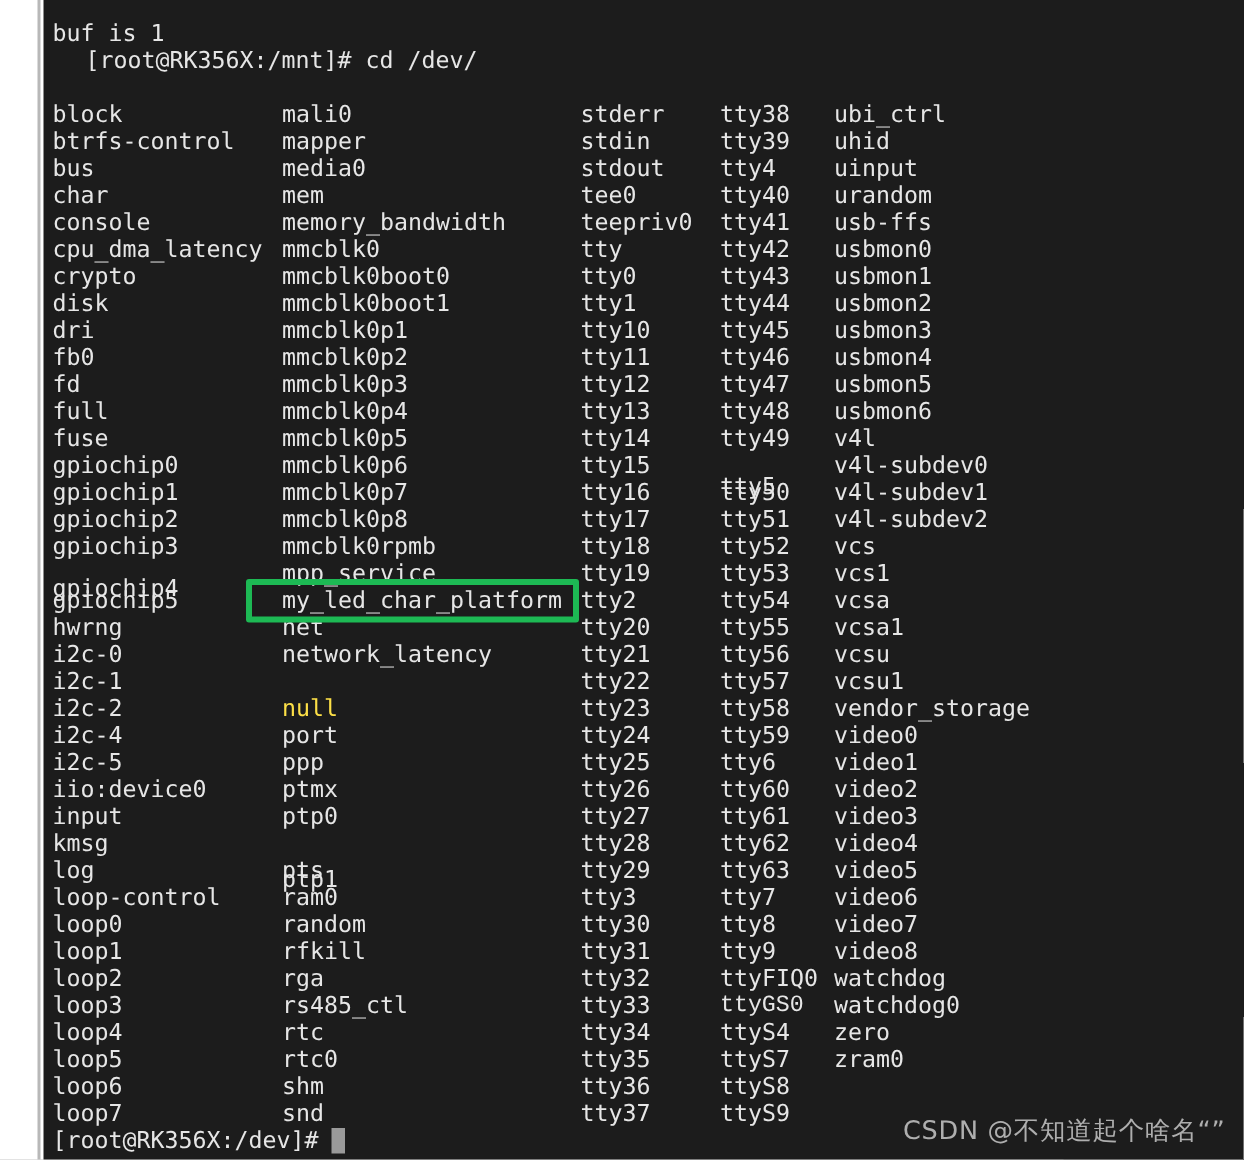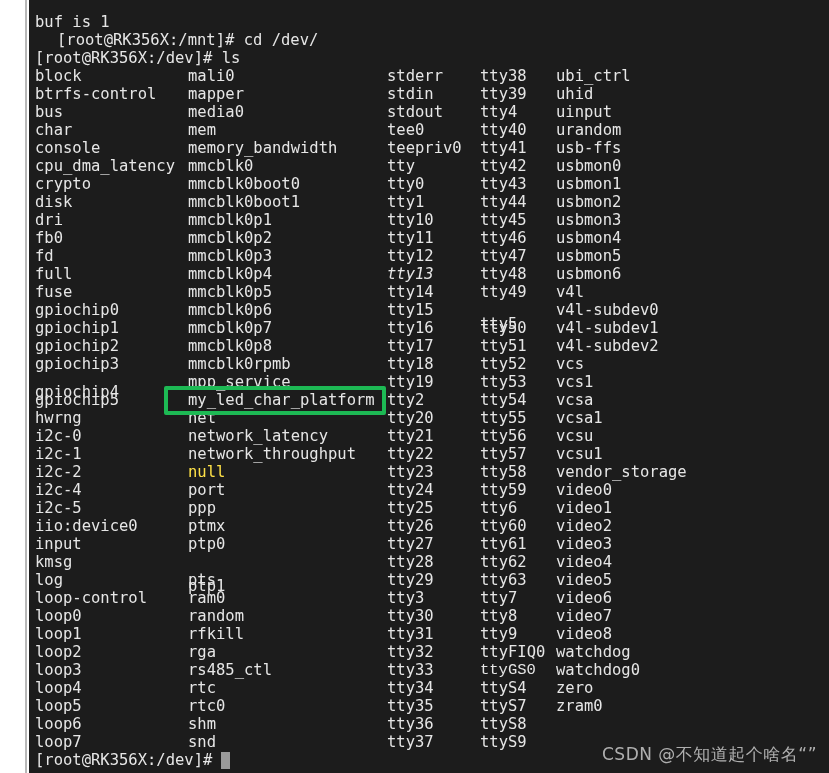--- a/index.html
+++ b/index.html
@@ -86,21 +86,20 @@
 <body>
 
 <div id="screenshot">
 
   <div class="gutter-rule"></div>
 
   <div class="terminal" id="terminal">
 
     <div class="cell c-white" style="left: 6px; top: 13px;">buf is 1</div>
       <div class="cell c-white" style="left: 6px; top: 31px; margin-left: 22px;">[root@RK356X:/mnt]# cd /dev/</div>
-      <div class="cell c-white" style="left: 6px; top: 49px;">[root@RK356X:/dev]# ls</div>
       <div class="cell c-white" style="left: 6px; top: 67px;">block</div>
       <div class="cell c-white" style="left: 6px; top: 85px;">btrfs-control</div>
       <div class="cell c-white" style="left: 6px; top: 103px;">bus</div>
       <div class="cell c-white" style="left: 6px; top: 121px;">char</div>
       <div class="cell c-white" style="left: 6px; top: 139px;">console</div>
       <div class="cell c-white" style="left: 6px; top: 157px;">cpu_dma_latency</div>
       <div class="cell c-white" style="left: 6px; top: 175px;">crypto</div>
       <div class="cell c-white" style="left: 6px; top: 193px;">disk</div>
       <div class="cell c-white" style="left: 6px; top: 211px;">dri</div>
       <div class="cell c-white" style="left: 6px; top: 229px;">fb0</div>
@@ -146,21 +145,20 @@
       <div class="cell c-white" style="left: 159px; top: 265px;">mmcblk0p4</div>
       <div class="cell c-white" style="left: 159px; top: 283px;">mmcblk0p5</div>
       <div class="cell c-white" style="left: 159px; top: 301px;">mmcblk0p6</div>
       <div class="cell c-white" style="left: 159px; top: 319px;">mmcblk0p7</div>
       <div class="cell c-white" style="left: 159px; top: 337px;">mmcblk0p8</div>
       <div class="cell c-white" style="left: 159px; top: 355px;">mmcblk0rpmb</div>
       <div class="cell c-white" style="left: 159px; top: 373px;">mpp_service</div>
       <div class="cell c-white" style="left: 159px; top: 391px;">my_led_char_platform</div>
       <div class="cell c-white" style="left: 159px; top: 409px;">net</div>
       <div class="cell c-white" style="left: 159px; top: 427px;">network_latency</div>
-      <div class="cell c-white" style="left: 159px; top: 445px;">network_throughput</div>
       <div class="cell c-magenta" style="left: 159px; top: 463px;">null</div>
       <div class="cell c-white" style="left: 159px; top: 481px;">port</div>
       <div class="cell c-white" style="left: 159px; top: 499px;">ppp</div>
       <div class="cell c-white" style="left: 159px; top: 517px;">ptmx</div>
       <div class="cell c-white" style="left: 159px; top: 535px;">ptp0</div>
       <div class="cell c-white" style="left: 159px; top: 553px; margin-top: 24px;">ptp1</div>
       <div class="cell c-white" style="left: 159px; top: 571px;">pts</div>
       <div class="cell c-white" style="left: 159px; top: 589px;">ram0</div>
       <div class="cell c-white" style="left: 159px; top: 607px;">random</div>
       <div class="cell c-white" style="left: 159px; top: 625px;">rfkill</div>
@@ -174,21 +172,21 @@
       <div class="cell c-white" style="left: 358px; top: 85px;">stdin</div>
       <div class="cell c-white" style="left: 358px; top: 103px;">stdout</div>
       <div class="cell c-white" style="left: 358px; top: 121px;">tee0</div>
       <div class="cell c-white" style="left: 358px; top: 139px;">teepriv0</div>
       <div class="cell c-white" style="left: 358px; top: 157px;">tty</div>
       <div class="cell c-white" style="left: 358px; top: 175px;">tty0</div>
       <div class="cell c-white" style="left: 358px; top: 193px;">tty1</div>
       <div class="cell c-white" style="left: 358px; top: 211px;">tty10</div>
       <div class="cell c-white" style="left: 358px; top: 229px;">tty11</div>
       <div class="cell c-white" style="left: 358px; top: 247px;">tty12</div>
-      <div class="cell c-white" style="left: 358px; top: 265px; font-style: italic;">tty13</div>
+      <div class="cell c-white" style="left: 358px; top: 265px;">tty13</div>
       <div class="cell c-white" style="left: 358px; top: 283px;">tty14</div>
       <div class="cell c-white" style="left: 358px; top: 301px;">tty15</div>
       <div class="cell c-white" style="left: 358px; top: 319px;">tty16</div>
       <div class="cell c-white" style="left: 358px; top: 337px;">tty17</div>
       <div class="cell c-white" style="left: 358px; top: 355px;">tty18</div>
       <div class="cell c-white" style="left: 358px; top: 373px;">tty19</div>
       <div class="cell c-white" style="left: 358px; top: 391px;">tty2</div>
       <div class="cell c-white" style="left: 358px; top: 409px;">tty20</div>
       <div class="cell c-white" style="left: 358px; top: 427px;">tty21</div>
       <div class="cell c-white" style="left: 358px; top: 445px;">tty22</div>

